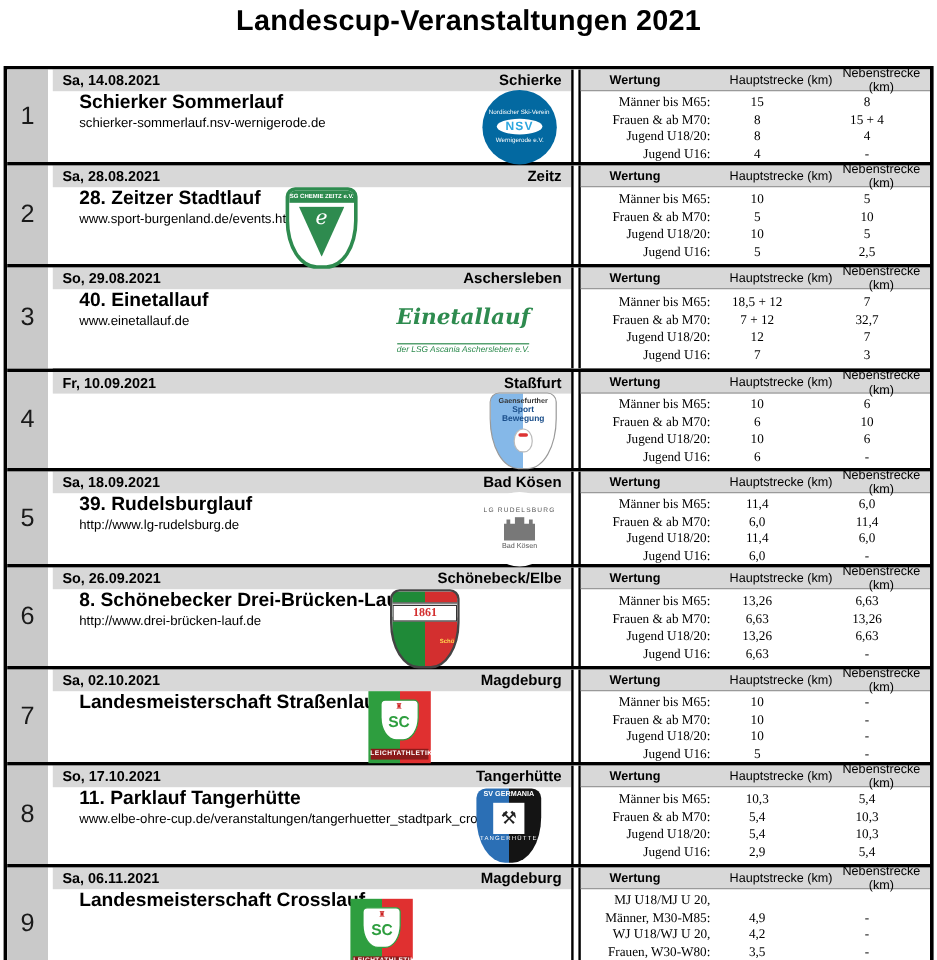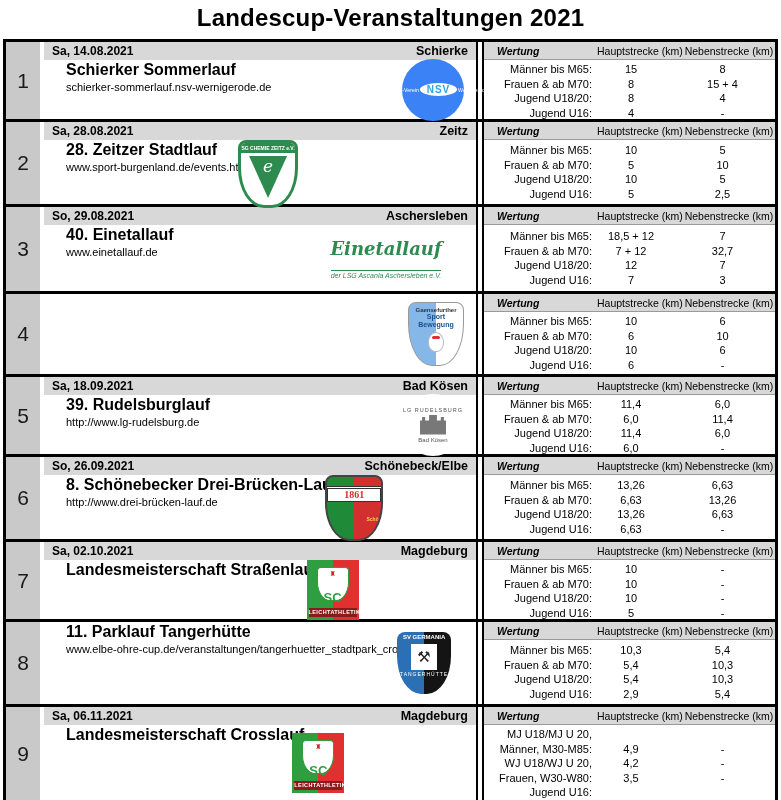--- a/index.html
+++ b/index.html
@@ -1,49 +1,49 @@
 <!DOCTYPE html>
 <html><head>
 <meta charset="utf-8">
 <style>
   html,body{margin:0;padding:0;background:#fff;width:781px;}
   body{font-family:"Liberation Sans","DejaVu Sans",sans-serif;color:#000;}
-  .title{font-size:24px;font-weight:bold;text-align:center;padding:4px 0 7px 0;letter-spacing:0.2px;}
+  .title{font-size:24px;font-weight:bold;text-align:center;padding:4px 0 23px 0;letter-spacing:0.2px;}
   .table{margin:0 3px;border:3px solid #000;}
   .block{display:flex;border-top:3px solid #000;background:#fff;}
   .block.first{border-top:none;}
   .b1{height:77px}.b2{height:82px}.b3{height:84px}.b4{height:80px}.b5{height:77px}
   .b6{height:82px}.b7{height:77px}.b8{height:82px}.b9{height:94px}
   .num{width:34px;background:#c9c9c9;display:flex;align-items:center;justify-content:center;
        font-size:21px;color:#1a1a1a;flex:0 0 auto;}
   .gap{width:4px;background:#fff;flex:0 0 auto;}
   .left{flex:1 1 auto;display:flex;flex-direction:column;min-width:0;}
   .strip{height:18px;flex:0 0 auto;background:#d8d8d8;display:flex;align-items:center;
          padding:0 8px;font-weight:bold;font-size:12px;}
   .strip .city{margin-left:auto;font-size:12.5px;}
   .lbody{flex:1 1 auto;position:relative;display:flex;align-items:flex-start;padding-left:22px;}
   .ev-name{font-weight:bold;font-size:16px;line-height:19px;}
   .ev-url{font-size:11px;margin-top:2px;}
   .logo{position:absolute;right:12px;top:50%;transform:translateY(-50%);}
   .divider{width:4px;background:#fff;border-left:2px solid #000;border-right:2px solid #000;flex:0 0 auto;}
   .right{width:291px;flex:0 0 auto;display:flex;flex-direction:column;}
   .shead{height:17px;flex:0 0 auto;background:#d8d8d8;display:flex;align-items:center;
          font-size:10.5px;border-bottom:1px solid #9a9a9a;}
-  .sh-w{width:100px;padding-left:13px;font-weight:bold;font-style:italic;}
+  .sh-w{width:100px;padding-left:24px;font-weight:bold;}
   .sh-h{width:86px;text-align:left;}
   .sh-n{flex:1;text-align:center;}
   .sbody{flex:1 1 auto;display:flex;flex-direction:column;justify-content:center;padding:2px 0;}
-  .srow{display:flex;font-size:11px;line-height:14.5px;}
+  .srow{display:flex;font-size:11px;line-height:14.5px;font-family:Liberation Serif, serif;}
   .sl{width:108px;text-align:right;white-space:nowrap;}
   .sv{width:78px;text-align:center;}
   .sn{flex:1;text-align:center;}
 
   
-  .logo-nsv{width:62px;height:62px;border-radius:50%;background:#3b82f6;color:#fff;
-    display:flex;flex-direction:row;align-items:center;justify-content:center;text-align:center;}
+  .logo-nsv{width:62px;height:62px;border-radius:50%;background:#0369a1;color:#fff;
+    display:flex;flex-direction:column;align-items:center;justify-content:center;text-align:center;}
   .nsv-top,.nsv-bottom{font-size:5.5px;white-space:nowrap;transform:scale(.95);}
   .nsv-badge{background:#fff;color:#2ea7df;font-weight:bold;font-size:10px;line-height:13px;
     padding:0 7px;border-radius:50%;letter-spacing:1px;margin:2px 0;}
   .logo-zeitz{position:relative;width:54px;height:62px;background:#fff;border:3px solid #2e8b4f;
     border-radius:8px 8px 26px 26px/8px 8px 40px 40px;overflow:hidden;text-align:center;}
   .zz-band{display:block;background:#2e8b4f;color:#fff;font-size:5px;line-height:10px;font-weight:bold;white-space:nowrap;}
   .zz-v{position:absolute;left:50%;top:13px;transform:translateX(-50%);width:38px;height:42px;
     background:#2e8b4f;clip-path:polygon(0 0,100% 0,50% 100%);}
   .zz-e{position:absolute;top:13px;left:50%;transform:translateX(-50%);color:#fff;font-size:17px;
     font-style:italic;font-family:"DejaVu Serif",serif;}
@@ -68,21 +68,21 @@
     border:2px solid #444;border-radius:8px 8px 24px 24px/8px 8px 38px 38px;text-align:center;overflow:hidden;}
   .un-banner{position:absolute;top:9px;left:-3px;right:-3px;background:#fff;border:1px solid #333;
     font-size:8px;font-weight:bold;letter-spacing:2px;color:#111;line-height:11px;}
   .un-year{position:absolute;top:11px;left:50%;transform:translateX(-50%);background:#fff;border:1px solid #333;
     color:#d32f2f;font-weight:bold;font-size:10px;padding:0 16px;line-height:12px;font-family:Liberation Serif, serif;}
   .un-city{position:absolute;top:39px;width:100%;font-size:5px;color:#ffd54f;font-weight:bold;}
   .logo-scm{position:relative;width:52px;height:60px;background:linear-gradient(90deg,#2e9e3f 50%,#e03030 50%);text-align:center;}
   .scm-shield{position:absolute;top:7px;left:50%;transform:translateX(-50%);width:30px;height:32px;background:#fff;
     border:1px solid #2e9e3f;border-radius:4px 4px 13px 13px/4px 4px 19px 19px;color:#2e9e3f;font-weight:bold;font-size:13px;}
   .scm-crown{display:block;color:#c22;font-size:7px;line-height:8px;margin-top:2px;}
-  .scm-sc{display:block;line-height:15px;margin-top:12px;}
+  .scm-sc{display:block;line-height:15px;}
   .scm-strip{position:absolute;bottom:3px;left:2px;right:2px;background:#8b1a1a;color:#fff;font-size:5.5px;
     font-weight:bold;line-height:9px;letter-spacing:0.4px;white-space:nowrap;}
   .logo-germ{position:relative;width:54px;height:62px;background:linear-gradient(90deg,#2b6fb5 50%,#141414 50%);
     border-radius:8px 8px 24px 24px/8px 8px 38px 38px;text-align:center;overflow:hidden;}
   .gm-top{display:block;font-size:6px;color:#fff;font-weight:bold;line-height:11px;white-space:nowrap;}
   .gm-emblem{width:26px;height:26px;background:#fff;margin:1px auto;display:flex;align-items:center;
     justify-content:center;font-size:15px;color:#222;font-family:"DejaVu Sans",sans-serif;}
   .gm-bottom{display:block;font-size:5px;color:#fff;letter-spacing:1px;white-space:nowrap;}
 </style>
 </head>
@@ -244,20 +244,24 @@
             <span class="sn">3</span>
           </div>
       </div>
     </div>
   </div>
 
   <div class="block b4">
     <div class="num">4</div>
     <div class="gap"></div>
     <div class="left">
+      <div class="strip">
+        <span class="date">Fr, 10.09.2021</span>
+        <span class="city">Staßfurt</span>
+      </div>
       <div class="lbody">
         <div class="logo logo-gaense">
           <span class="gg-l1">Gaensefurther</span>
           <span class="gg-l2">Sport</span>
           <span class="gg-l3">Bewegung</span>
           <div class="gg-goose"></div>
         </div>
       </div>
     </div>
     <div class="divider"></div>
@@ -446,20 +450,24 @@
             <span class="sn">-</span>
           </div>
       </div>
     </div>
   </div>
 
   <div class="block b8">
     <div class="num">8</div>
     <div class="gap"></div>
     <div class="left">
+      <div class="strip">
+        <span class="date">So, 17.10.2021</span>
+        <span class="city">Tangerhütte</span>
+      </div>
       <div class="lbody">
         <div>
           <div class="ev-name">11. Parklauf Tangerhütte</div>
           <div class="ev-url">www.elbe-ohre-cup.de/veranstaltungen/tangerhuetter_stadtpark_cross</div>
         </div>
         <div class="logo logo-germ">
           <span class="gm-top">SV GERMANIA</span>
           <div class="gm-emblem">⚒</div>
           <span class="gm-bottom">TANGERHÜTTE</span>
         </div>

